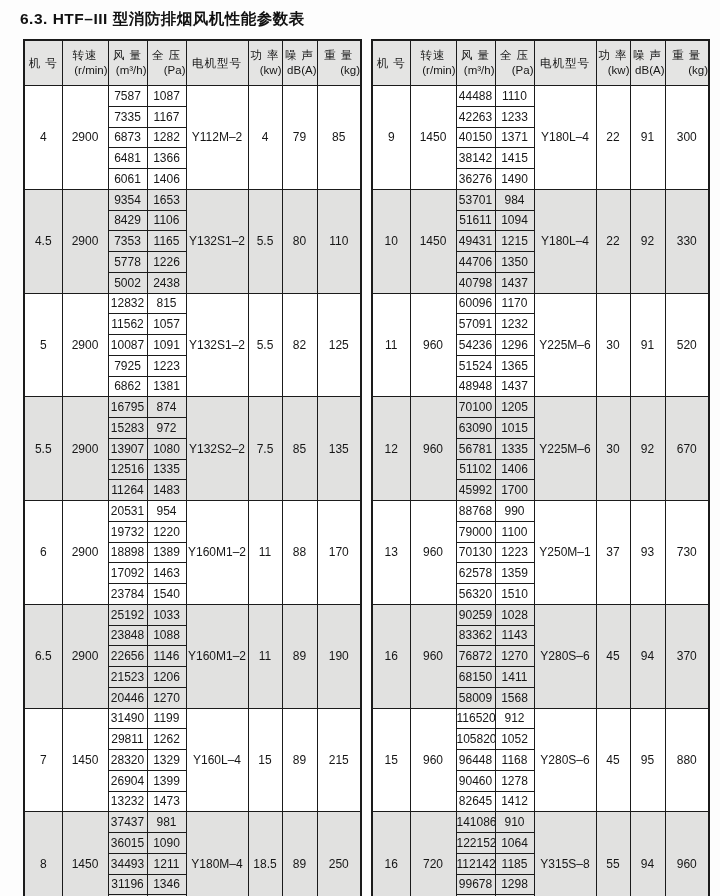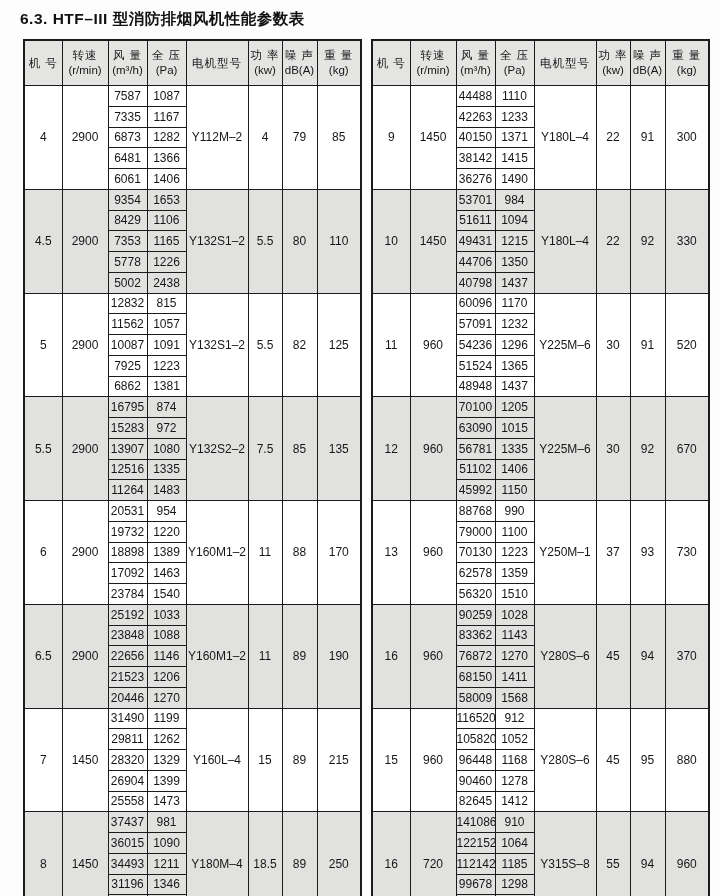--- a/index.html
+++ b/index.html
@@ -46,21 +46,21 @@
     overflow: hidden;
   }
   table.fan-table th {
     background: #e4e4e3;
     font-weight: normal;
     font-size: 11.5px;
     height: 44px;
     line-height: 1.3;
   }
   table.fan-table th .h1 { letter-spacing: 1px; }
-  table.fan-table th .h2 { letter-spacing: 0; }
+  table.fan-table th .h2 { letter-spacing: 0; text-align: right; }
   table.fan-table td {
     font-size: 12px;
     height: 19.75px;
     background: #ffffff;
     white-space: nowrap;
   }
   table.fan-table tr.shaded td {
     background: #e1e1e0;
   }
 </style>
@@ -290,21 +290,21 @@
           </tr>
           <tr>
             <td>28320</td>
             <td>1329</td>
           </tr>
           <tr>
             <td>26904</td>
             <td>1399</td>
           </tr>
           <tr>
-            <td>25558</td>
+            <td>13232</td>
             <td>1473</td>
           </tr>
           <tr class="shaded">
             <td rowspan="5">8</td>
             <td rowspan="5">1450</td>
             <td>37437</td>
             <td>981</td>
             <td rowspan="5">Y180M–4</td>
             <td rowspan="5">18.5</td>
             <td rowspan="5">89</td>
@@ -470,21 +470,21 @@
           <tr class="shaded">
             <td>56781</td>
             <td>1335</td>
           </tr>
           <tr class="shaded">
             <td>51102</td>
             <td>1406</td>
           </tr>
           <tr class="shaded">
             <td>45992</td>
-            <td>1150</td>
+            <td>1700</td>
           </tr>
           <tr>
             <td rowspan="5">13</td>
             <td rowspan="5">960</td>
             <td>88768</td>
             <td>990</td>
             <td rowspan="5">Y250M–1</td>
             <td rowspan="5">37</td>
             <td rowspan="5">93</td>
             <td rowspan="5">730</td>

